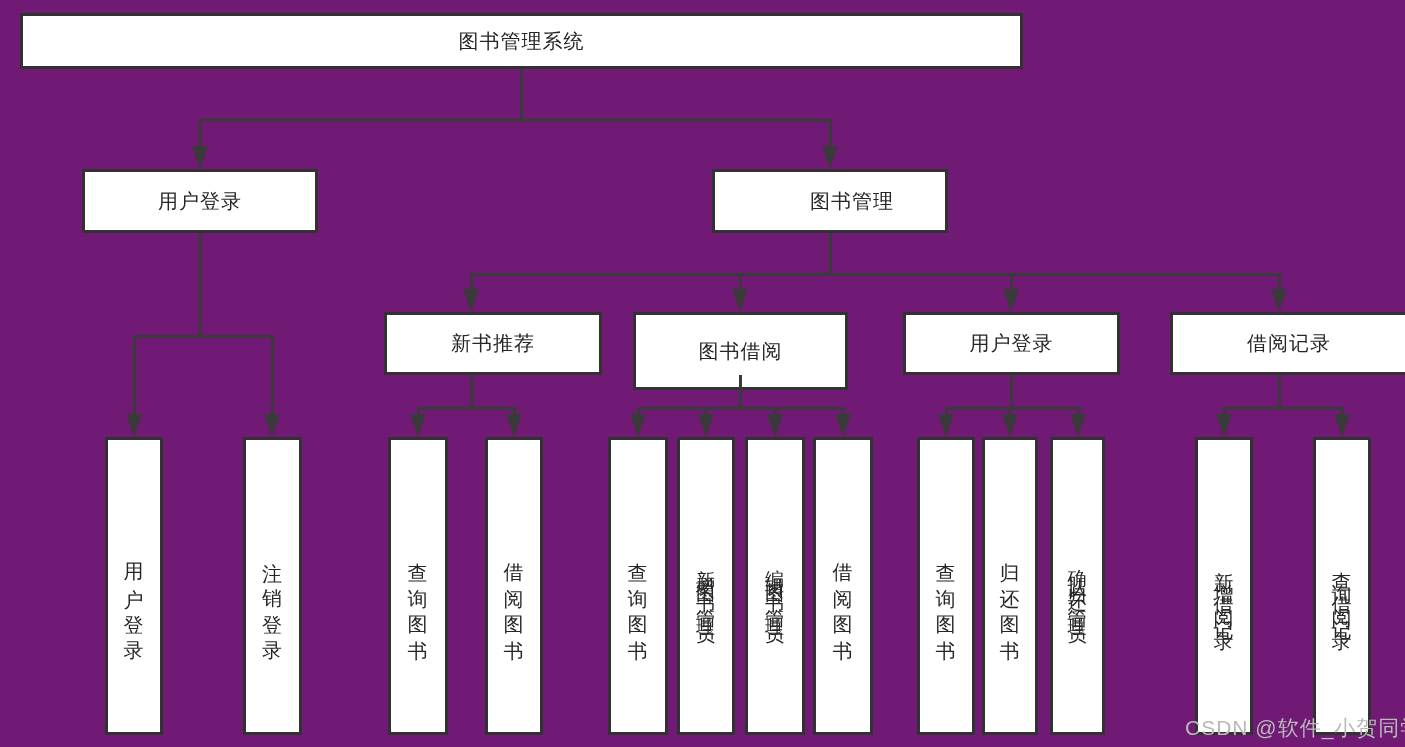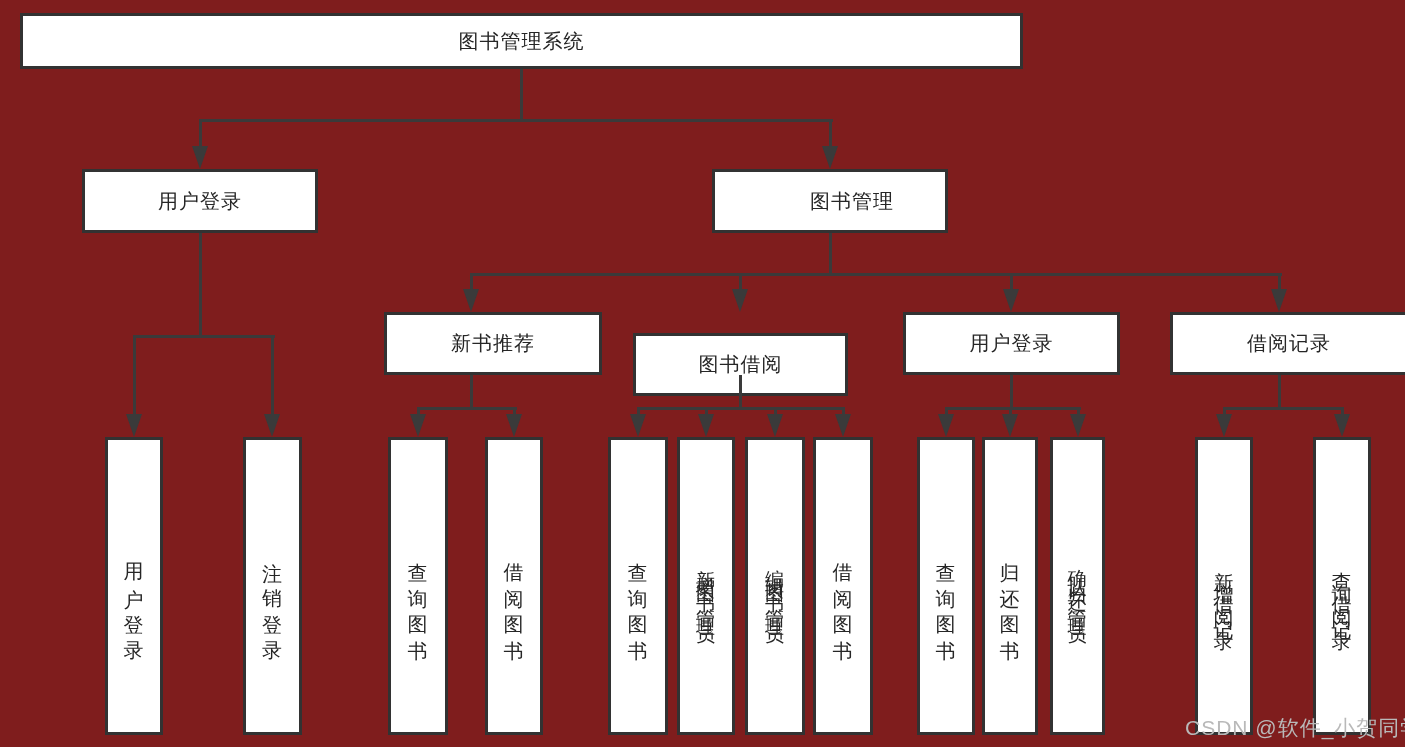--- a/index.html
+++ b/index.html
@@ -1,17 +1,17 @@
 <!DOCTYPE html>
 <html><head>
 <meta charset="utf-8">
 <style>
   html,body{margin:0;padding:0;background:#ffffff;}
   #stage{
-    position:relative;width:1405px;height:747px;background:#7f1d1d;
+    position:relative;width:1405px;height:747px;background:#701a75;
     font-family:"Liberation Sans","DejaVu Sans",sans-serif;overflow:hidden;
   }
   .box{
     position:absolute;box-sizing:border-box;background:#ffffff;
     border:3px solid #323232;display:flex;align-items:center;justify-content:center;
     color:#262626;font-size:20px;letter-spacing:1px;
   }
   .leaf{border-width:3px;}
   .vt{writing-mode:vertical-rl;white-space:nowrap;line-height:1;}
   .sp4{letter-spacing:26px;transform:translateY(13px);}
@@ -66,21 +66,21 @@
   <div class="vline" style="left:739px;top:273px;height:18px;"></div>
   <div class="ahead" style="left:732px;top:289px;"></div>
   <div class="vline" style="left:1010px;top:273px;height:18px;"></div>
   <div class="ahead" style="left:1003px;top:289px;"></div>
   <div class="vline" style="left:1278px;top:273px;height:18px;"></div>
   <div class="ahead" style="left:1271px;top:289px;"></div>
 
   <div class="box" style="left:384px;top:312px;width:218px;height:63px;">
     <span>新书推荐</span>
   </div>
-  <div class="box" style="left:633px;top:312px;width:215px;height:63px;margin-top:21px;">
+  <div class="box" style="left:633px;top:312px;width:215px;height:78px;">
     <span>图书借阅</span>
   </div>
   <div class="box" style="left:903px;top:312px;width:217px;height:63px;">
     <span>用户登录</span>
   </div>
   <div class="box" style="left:1170px;top:312px;width:238px;height:63px;">
     <span>借阅记录</span>
   </div>
 
   <div class="vline" style="left:470px;top:375px;height:34px;"></div>

